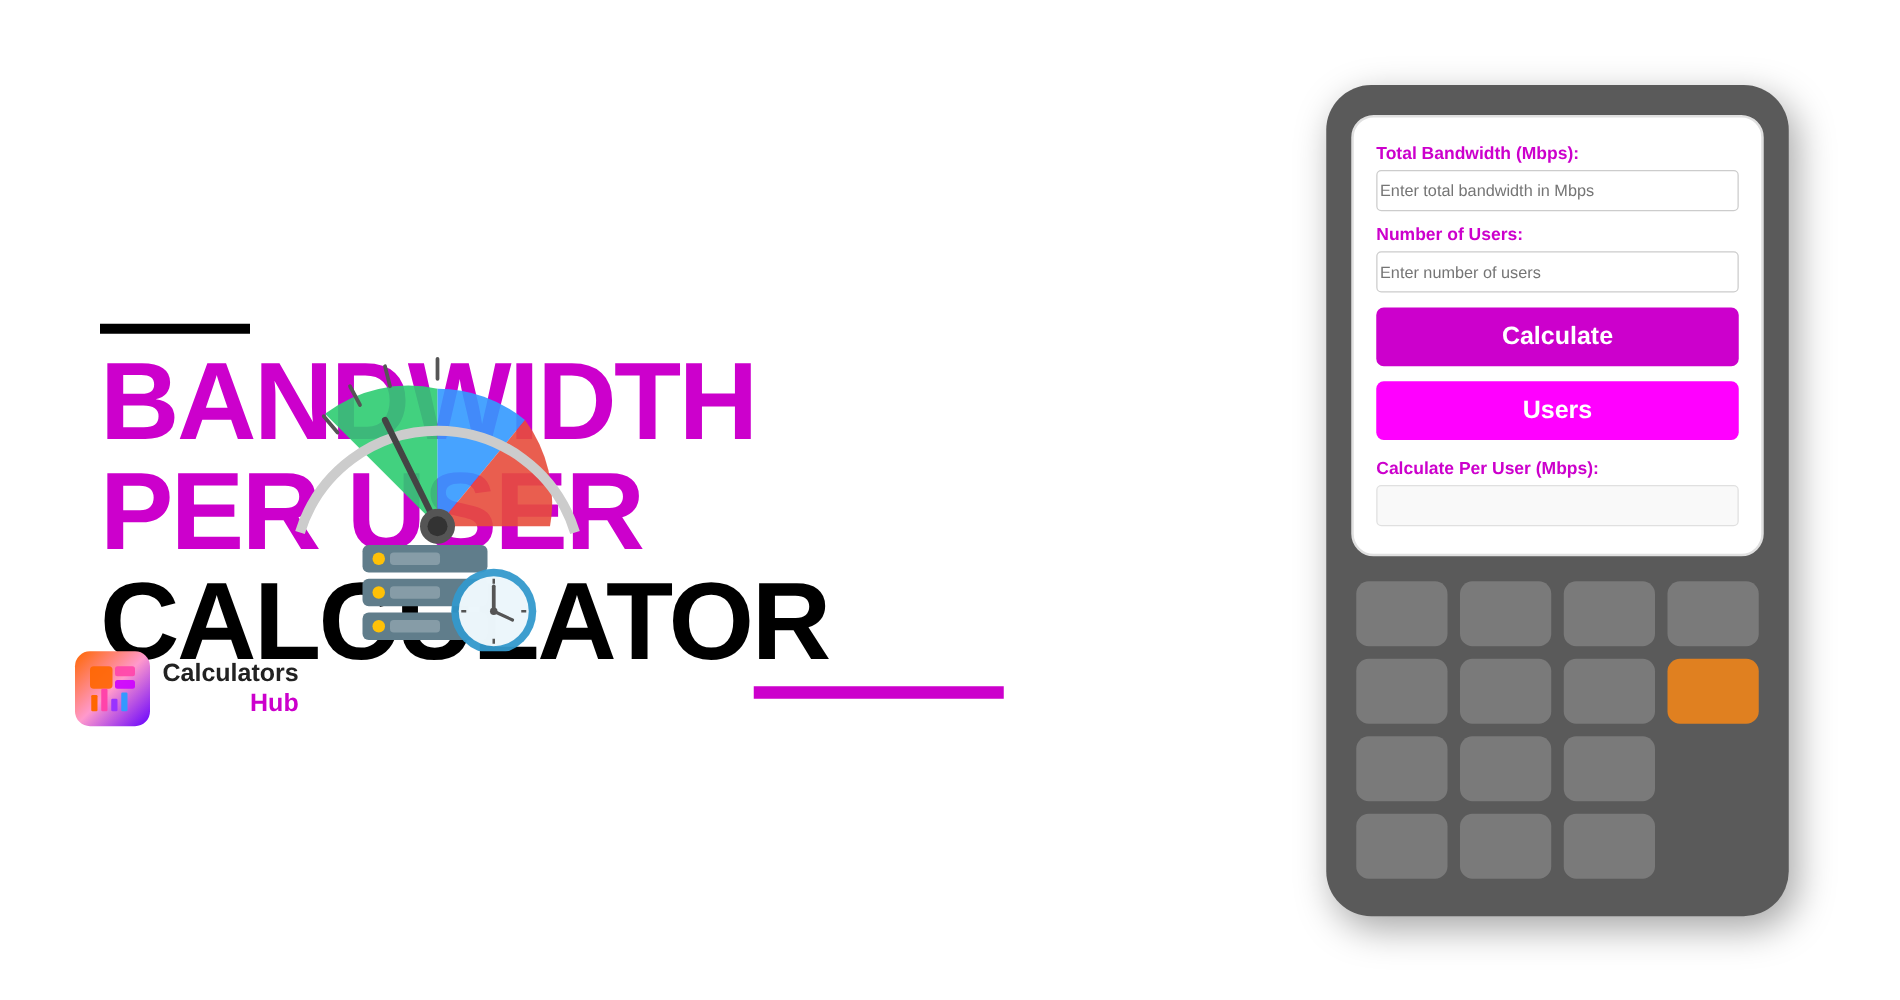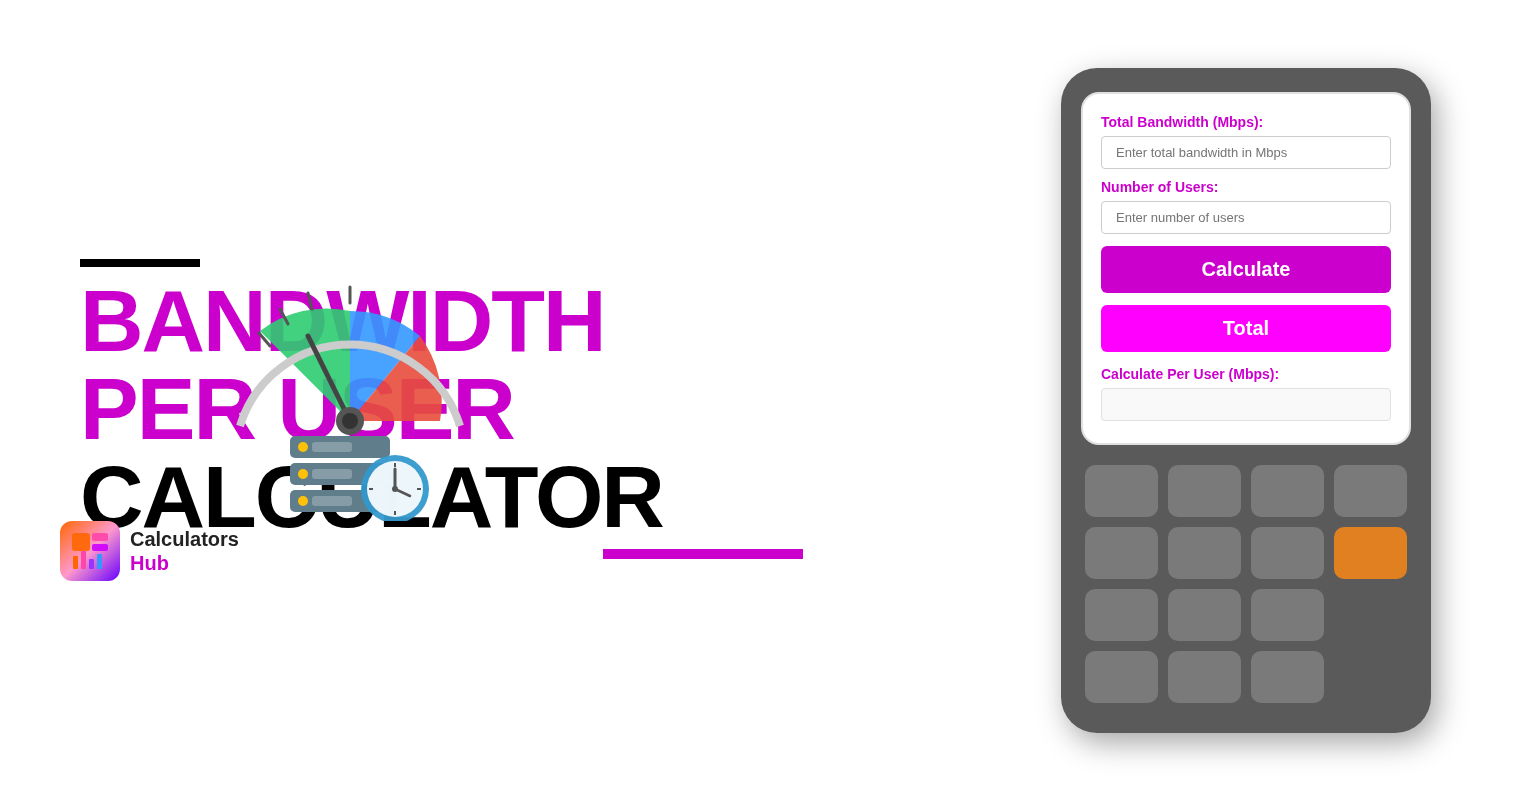--- a/index.html
+++ b/index.html
@@ -144,21 +144,21 @@
     }
 
     .field-label:first-child {
       margin-top: 0;
     }
 
     .calc-input {
       width: 100%;
       border: 1.5px solid #ccc;
       border-radius: 4px;
-      padding: 8px 14px;
+      padding: 8px 2px;
       font-size: 13px;
       color: #999;
       outline: none;
     }
 
     .calc-btn {
       width: 100%;
       padding: 12px;
       border: none;
       border-radius: 6px;
@@ -282,37 +282,37 @@
         <rect x="22" y="13" width="16" height="7" rx="2" fill="#cc00ff" opacity="0.9"></rect>
 
         <rect x="3" y="25" width="5" height="13" rx="1" fill="#ff6600"></rect>
         <rect x="11" y="20" width="5" height="18" rx="1" fill="#ff44aa"></rect>
         <rect x="19" y="28" width="5" height="10" rx="1" fill="#9933ff"></rect>
         <rect x="27" y="23" width="5" height="15" rx="1" fill="#3399ff"></rect>
       </svg>
     </div>
     <div class="logo-text">
       <span>Calculators</span>
-      <span style="color:#cc00cc;">Hub</span>
+      <span style="color:#cc00cc;text-align:right;">Hub</span>
     </div>
   </div>
 </div>
 
 <div class="right-section">
   <div class="calculator-body">
 
     <div class="calculator-screen">
       <div class="field-label">Total Bandwidth (Mbps):</div>
       <input class="calc-input" type="text" placeholder="Enter total bandwidth in Mbps" style="">
 
       <div class="field-label">Number of Users:</div>
       <input class="calc-input" type="text" placeholder="Enter number of users" style="">
 
       <button class="calc-btn btn-calculate">Calculate</button>
-      <button class="calc-btn btn-reset">Total</button>
+      <button class="calc-btn btn-reset">Users</button>
 
       <div class="result-label">Calculate Per User (Mbps):</div>
       <input class="result-input" type="text" readonly="" style="">
     </div>
 
     <div class="keypad">
 
       <div class="key"></div>
       <div class="key"></div>
       <div class="key"></div>

